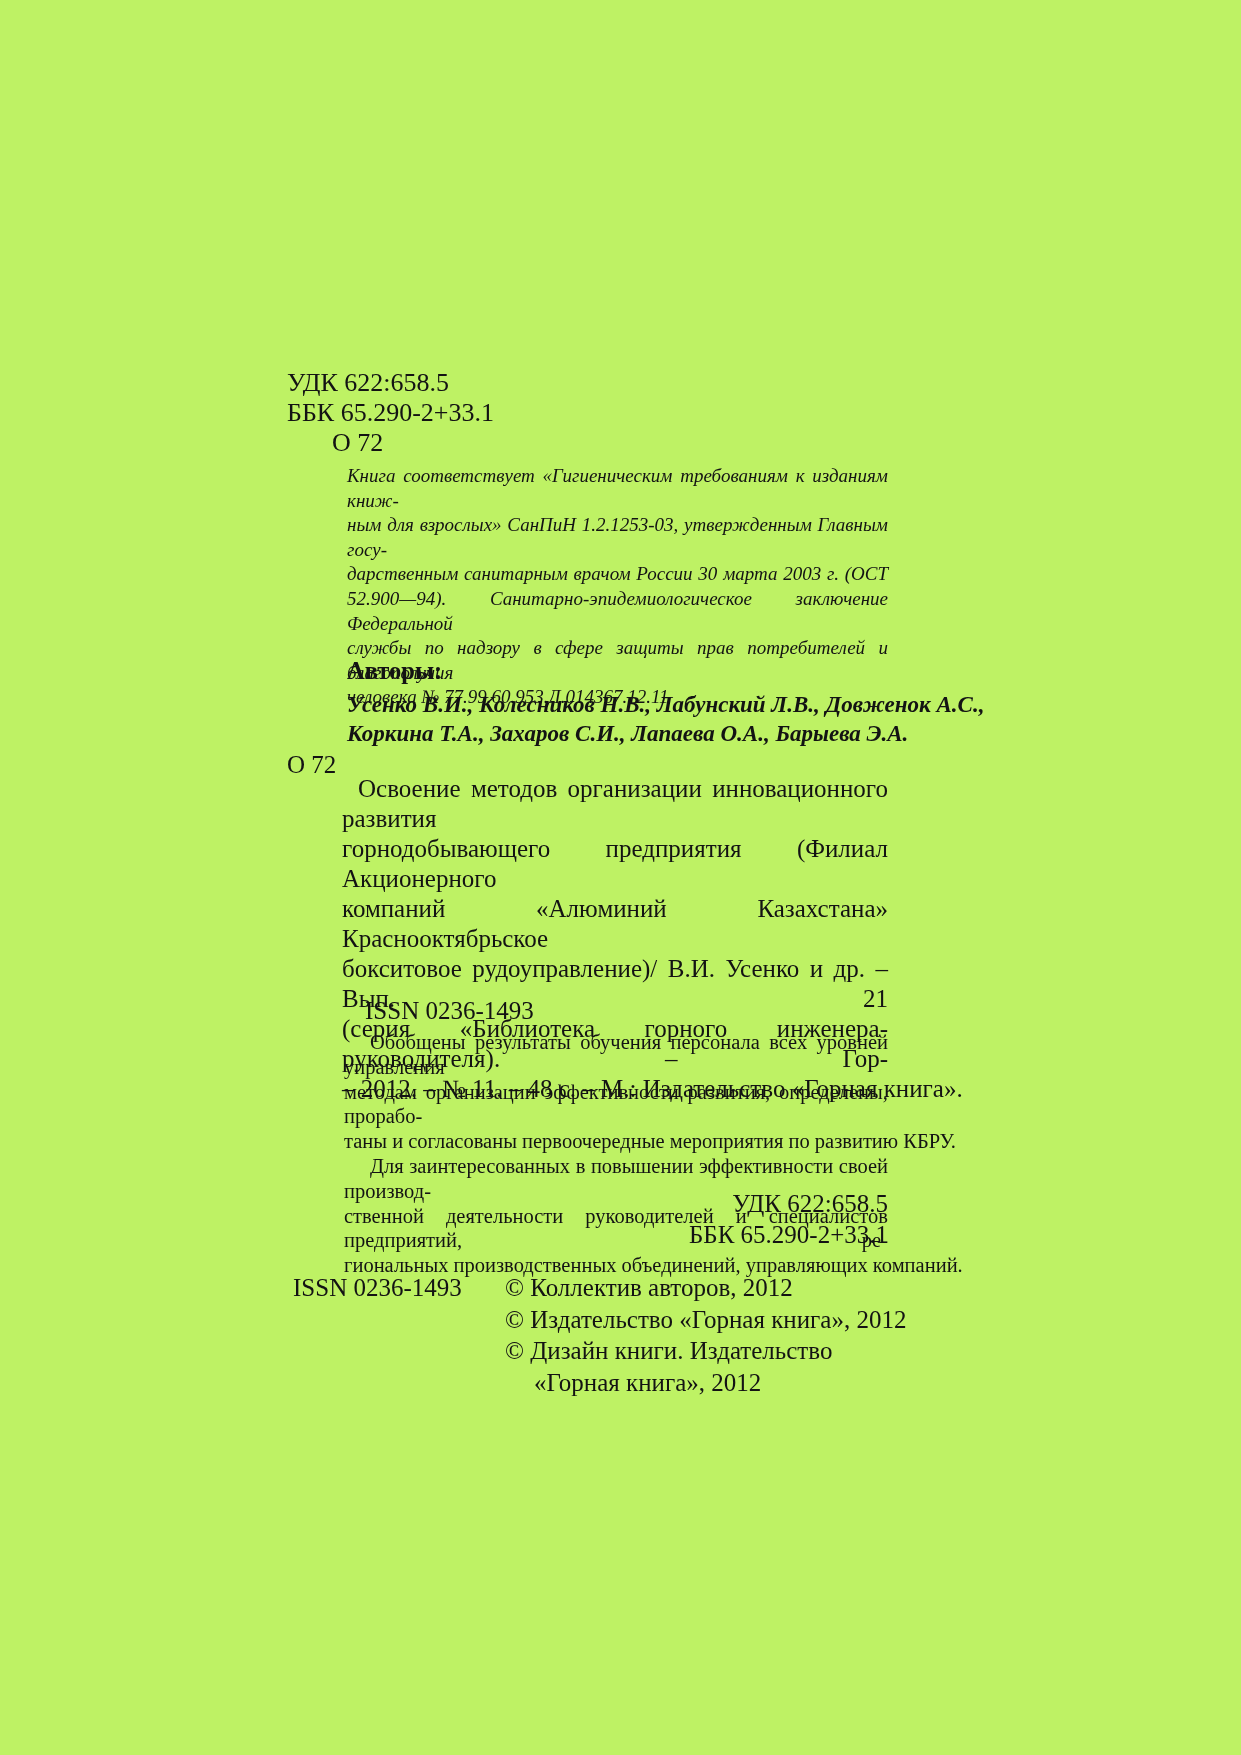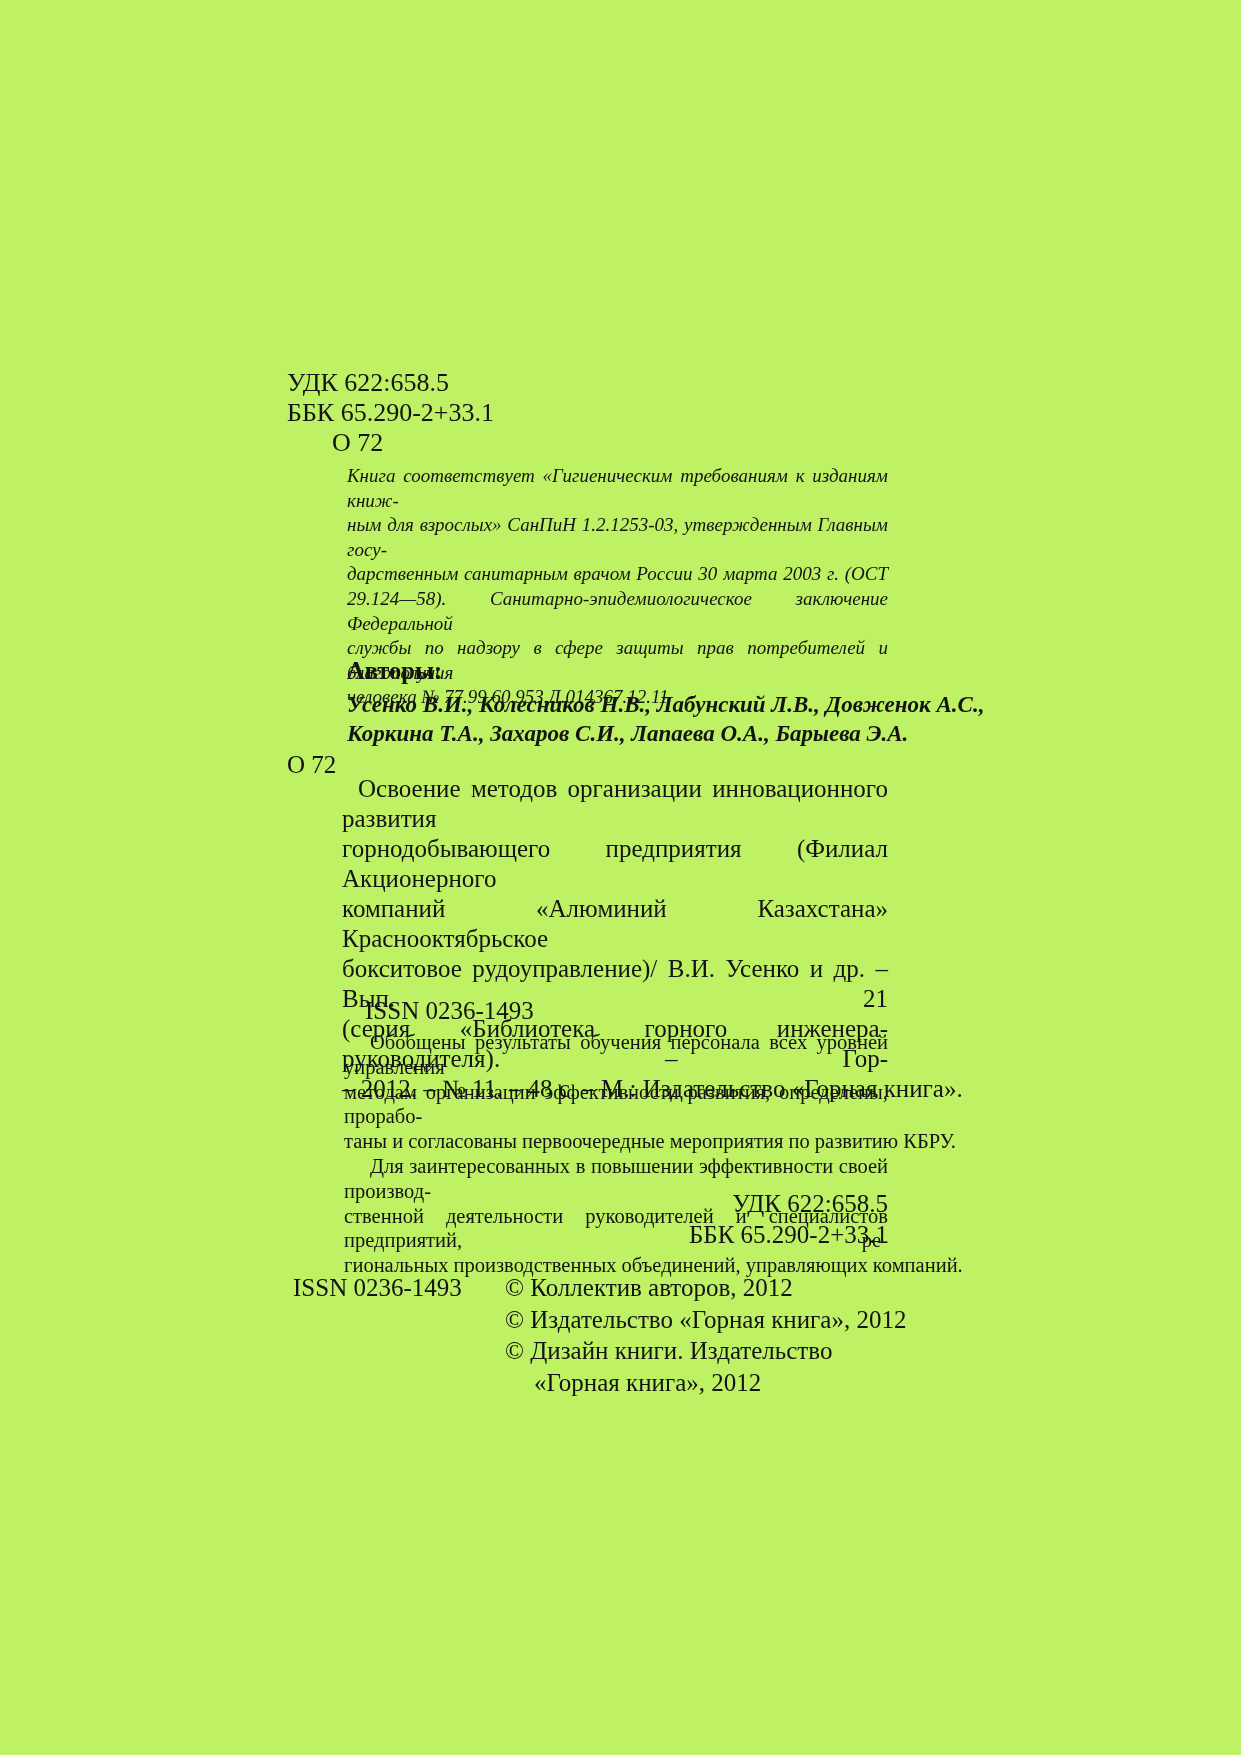--- a/index.html
+++ b/index.html
@@ -53,21 +53,21 @@
   <div id="top-codes">
     <div class="line">УДК 622:658.5</div>
     <div class="line">ББК 65.290-2+33.1</div>
     <div class="line code-indent">О 72</div>
   </div>
 
   <div id="compliance">
     <div class="just">Книга соответствует «Гигиеническим требованиям к изданиям книж-</div>
     <div class="just">ным для взрослых» СанПиН 1.2.1253-03, утвержденным Главным госу-</div>
     <div class="just">дарственным санитарным врачом России 30 марта 2003 г. (ОСТ</div>
-    <div class="just">29.124—58). Санитарно-эпидемиологическое заключение Федеральной</div>
+    <div class="just">52.900—94). Санитарно-эпидемиологическое заключение Федеральной</div>
     <div class="just">службы по надзору в сфере защиты прав потребителей и благополучия</div>
     <div class="line">человека № 77.99.60.953.Д.014367.12.11</div>
   </div>
 
   <div id="authors">
     <div class="authors-heading">Авторы:</div>
     <div class="authors-line line">Усенко В.И., Колесников Н.В., Лабунский Л.В., Довженок А.С.,</div>
     <div class="authors-line line">Коркина Т.А., Захаров С.И., Лапаева О.А., Барыева Э.А.</div>
   </div>
 

